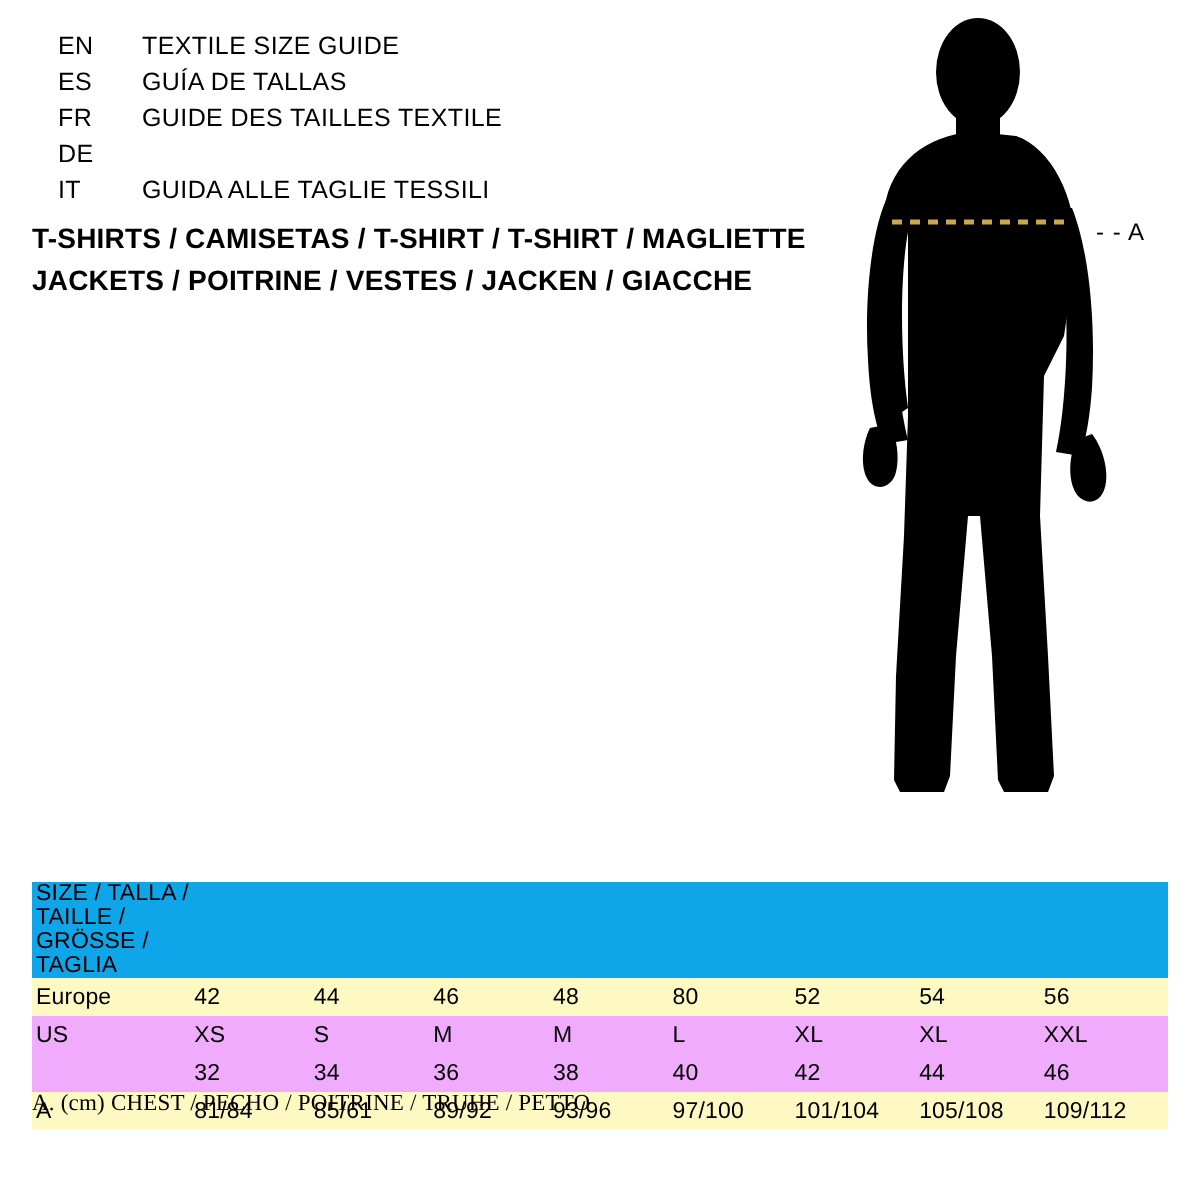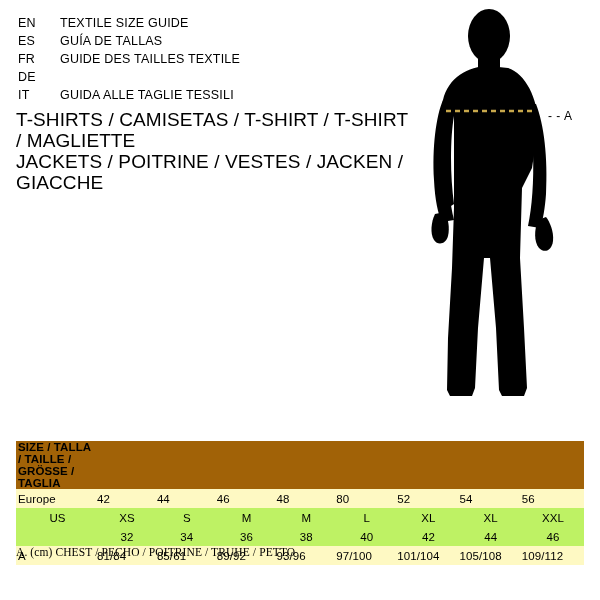--- a/index.html
+++ b/index.html
@@ -31,35 +31,36 @@
   .lang-row {
     display: flex;
     align-items: baseline;
     height: 18px;
     font-size: 12.5px;
     letter-spacing: 0.2px;
   }
   .lang-code {
     width: 42px;
     flex: 0 0 42px;
+    margin-left: 11px;
   }
   .lang-text {
     flex: 1 1 auto;
   }
 
   
   .cat-block {
     position: absolute;
     left: 16px;
     top: 109px;
     width: 400px;
   }
   .cat-line {
-    font-size: 19px;
-    font-weight: normal;
+    font-size: 14px;
+    font-weight: bold;
     line-height: 21px;
     letter-spacing: 0.1px;
   }
 
   
   .figure-wrap {
     position: absolute;
     left: 398px;
     top: 8px;
     width: 200px;
@@ -95,26 +96,25 @@
     border-collapse: collapse;
     font-size: 11.5px;
   }
   .size-table td {
     padding: 0;
     height: 19px;
     vertical-align: middle;
     letter-spacing: 0.1px;
   }
   .row-head td {
-    background: #a16207;
-    font-weight: bold;
+    background: #0ea5e9;
+    font-weight: normal;
   }
   .row-alt td {
-    background: #bef264;
-    text-align: center;
+    background: #f0abfc;
   }
   .row-plain td {
     background: #fef9c3;
   }
   .row-label {
     width: 86px;
     padding-left: 2px !important;
   }
   .cell {
     width: 67px;

